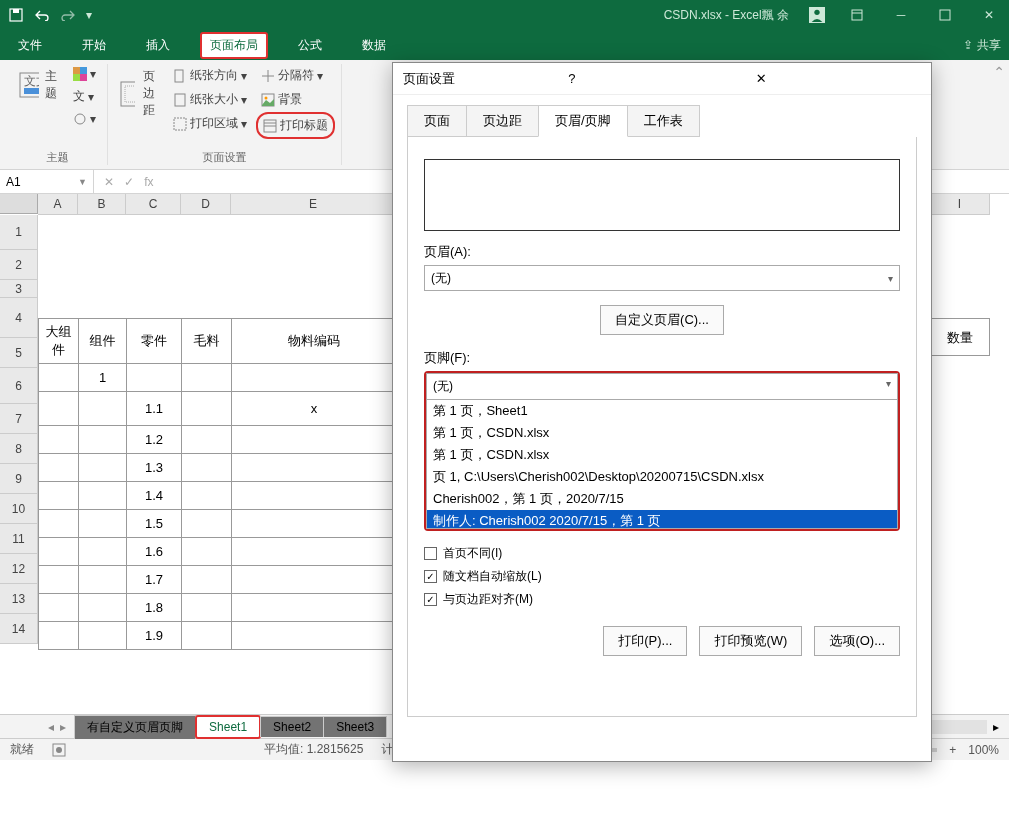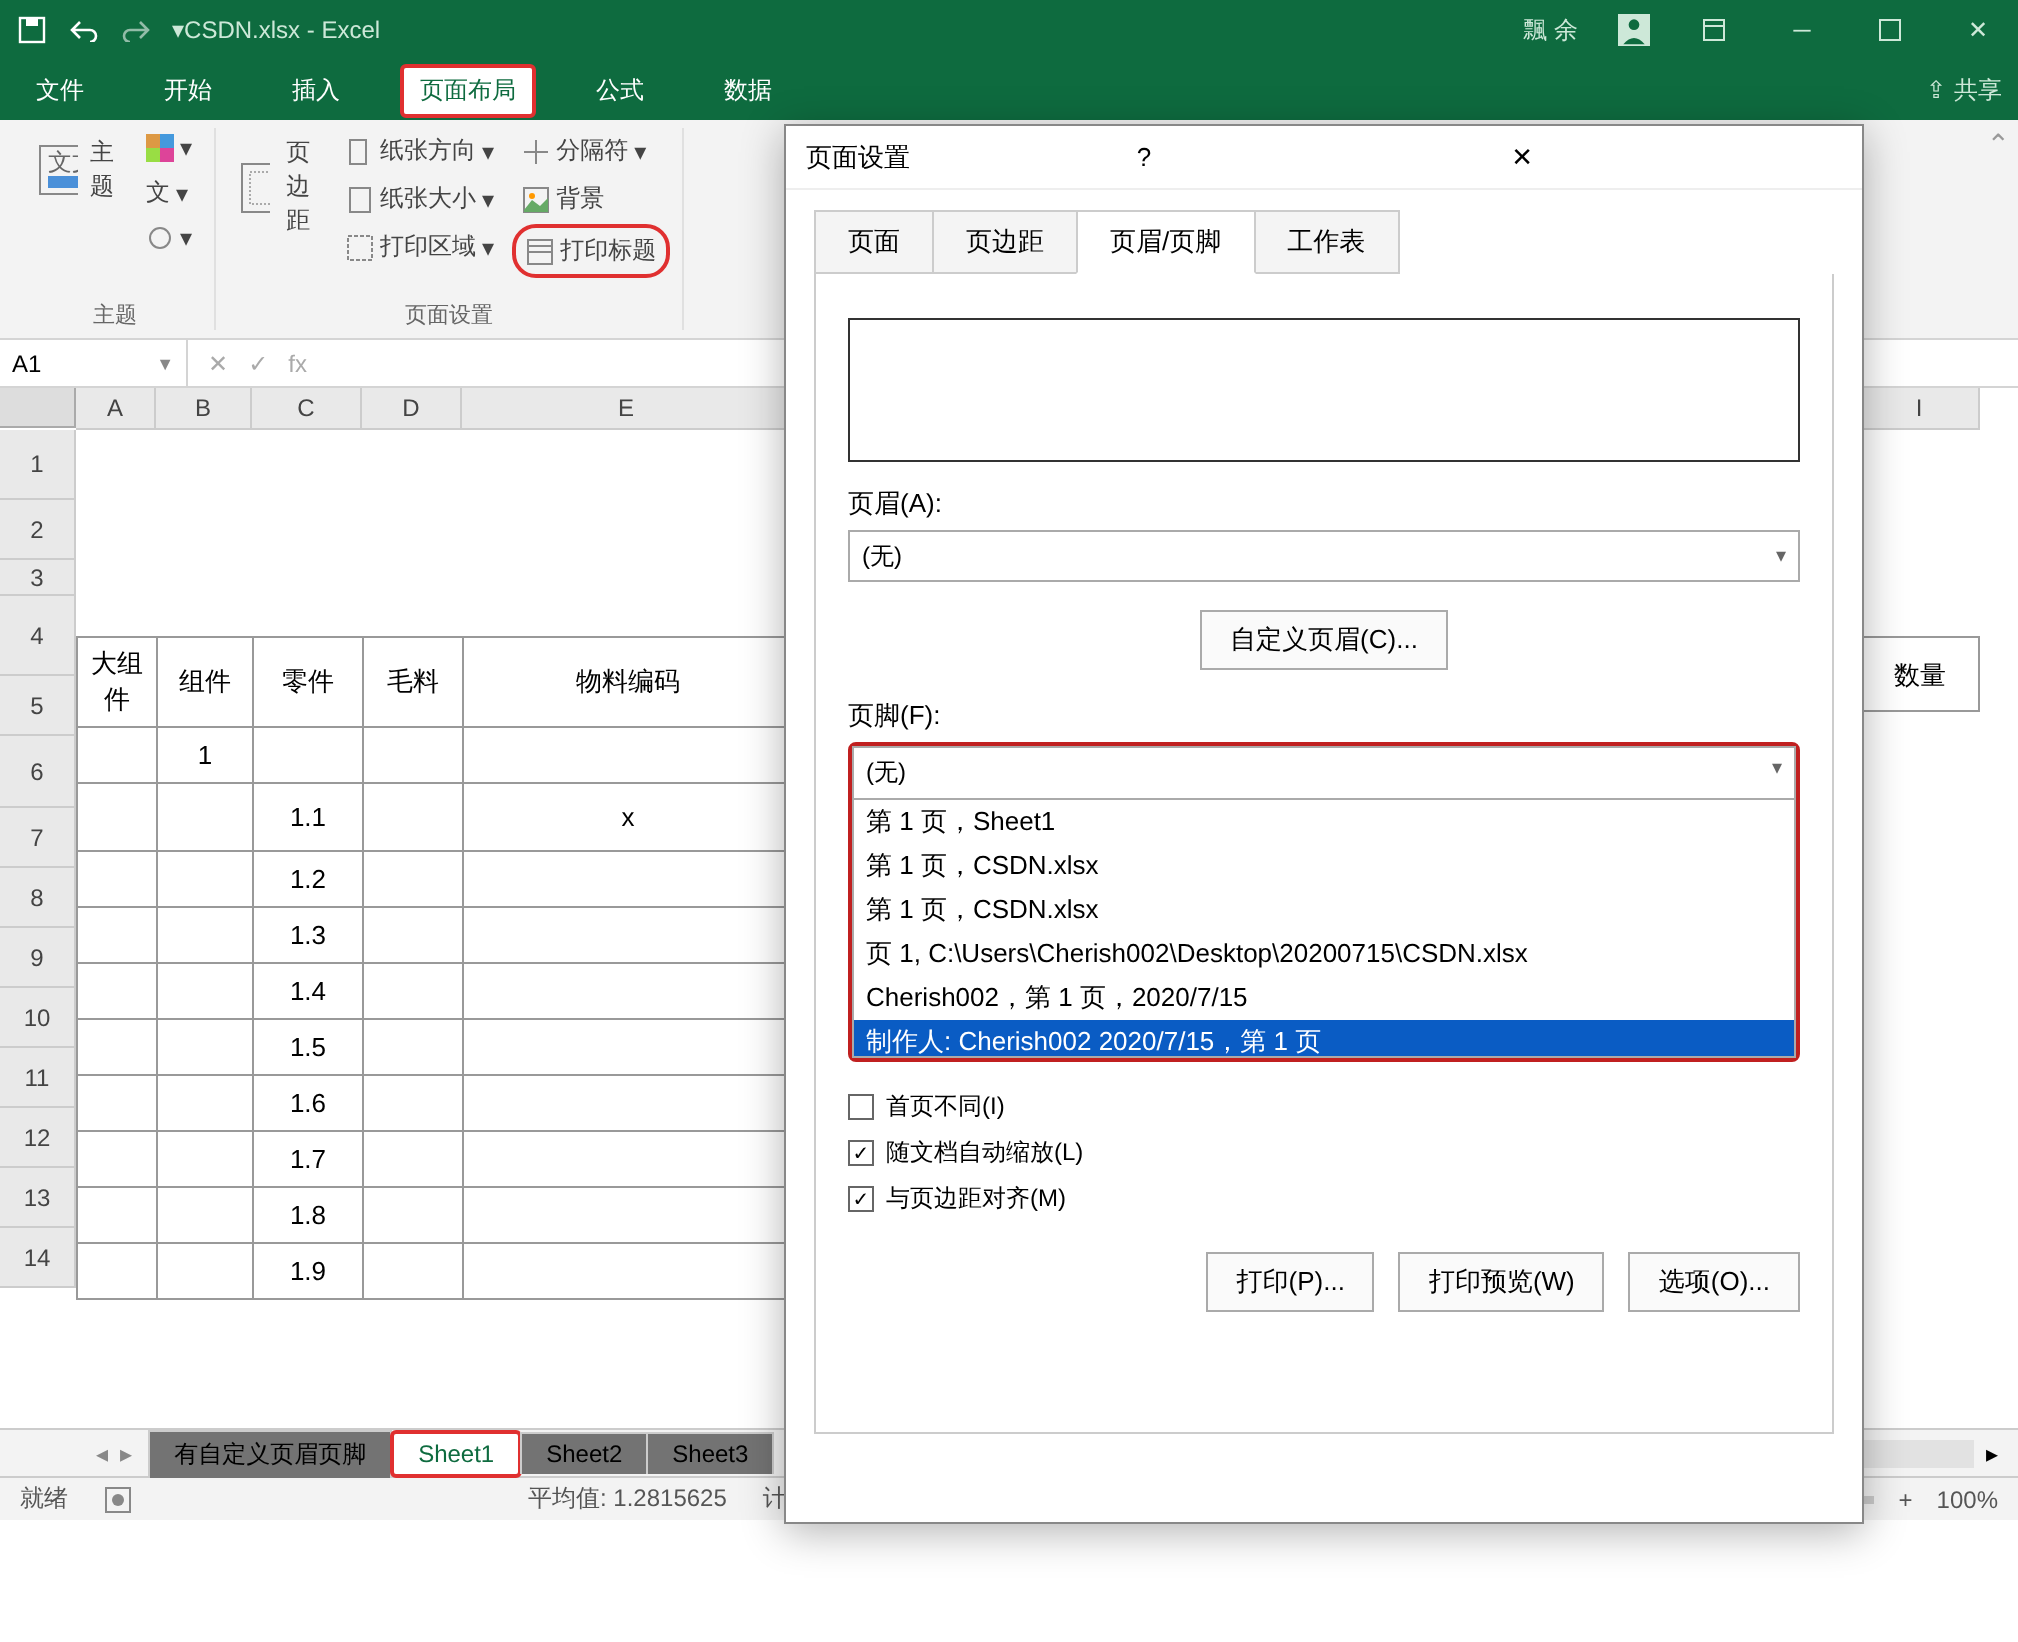--- a/index.html
+++ b/index.html
@@ -1,20 +1,20 @@
 <!DOCTYPE html>
 <html><head>
 <meta charset="utf-8">
 <style>
 *{box-sizing:border-box;margin:0;padding:0;font-family:"Microsoft YaHei",sans-serif;font-size:12px}
 body{background:#fff;width:1009px;height:821px;overflow:hidden;position:relative}
 .titlebar{background:#0e6b3f;height:30px;display:flex;align-items:center;color:#fff;padding:0 8px}
 .tb-left{display:flex;align-items:center;gap:10px}
 .tb-icon{width:16px;height:16px;display:inline-flex;align-items:center;justify-content:center}
-.tb-center{flex:1;text-align:left;color:#cde8d8}
+.tb-center{flex:1;text-align:right;color:#cde8d8}
 .tb-right{display:flex;align-items:center;gap:20px;color:#cde8d8}
 .win-btn{width:24px;height:24px;display:inline-flex;align-items:center;justify-content:center;cursor:pointer}
 .menubar{background:#0e6b3f;height:30px;display:flex;align-items:center;padding:0 8px;gap:20px}
 .menu-item{color:#fff;padding:6px 10px;cursor:pointer}
 .menu-item.active{background:#fff;color:#0e6b3f;border:2.5px solid #e03030;border-radius:3px;padding:3px 8px}
 .ribbon{background:#f3f3f3;height:110px;border-bottom:1px solid #d4d4d4;display:flex;padding:4px 8px;position:relative}
 .ribbon-group{display:flex;flex-direction:column;align-items:center;padding:0 6px;border-right:1px solid #e0e0e0}
 .ribbon-group:last-child{border-right:none}
 .rg-body{flex:1;display:flex;align-items:flex-start;gap:4px}
 .rg-label{color:#666;font-size:11px;padding-top:2px}

